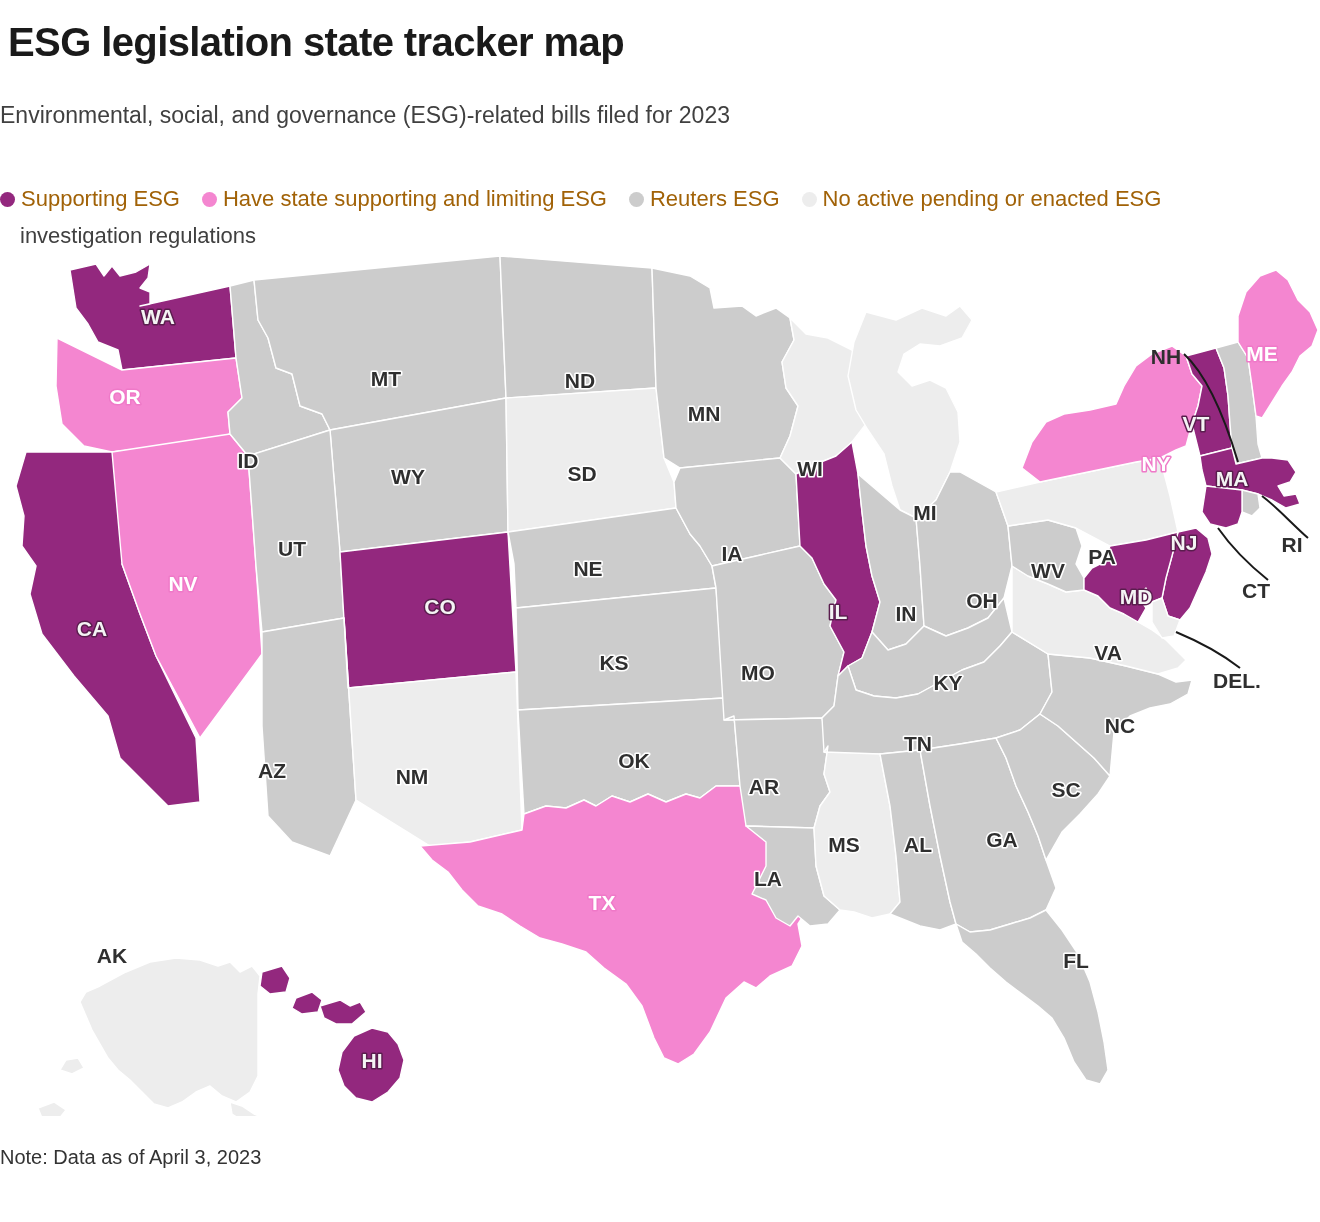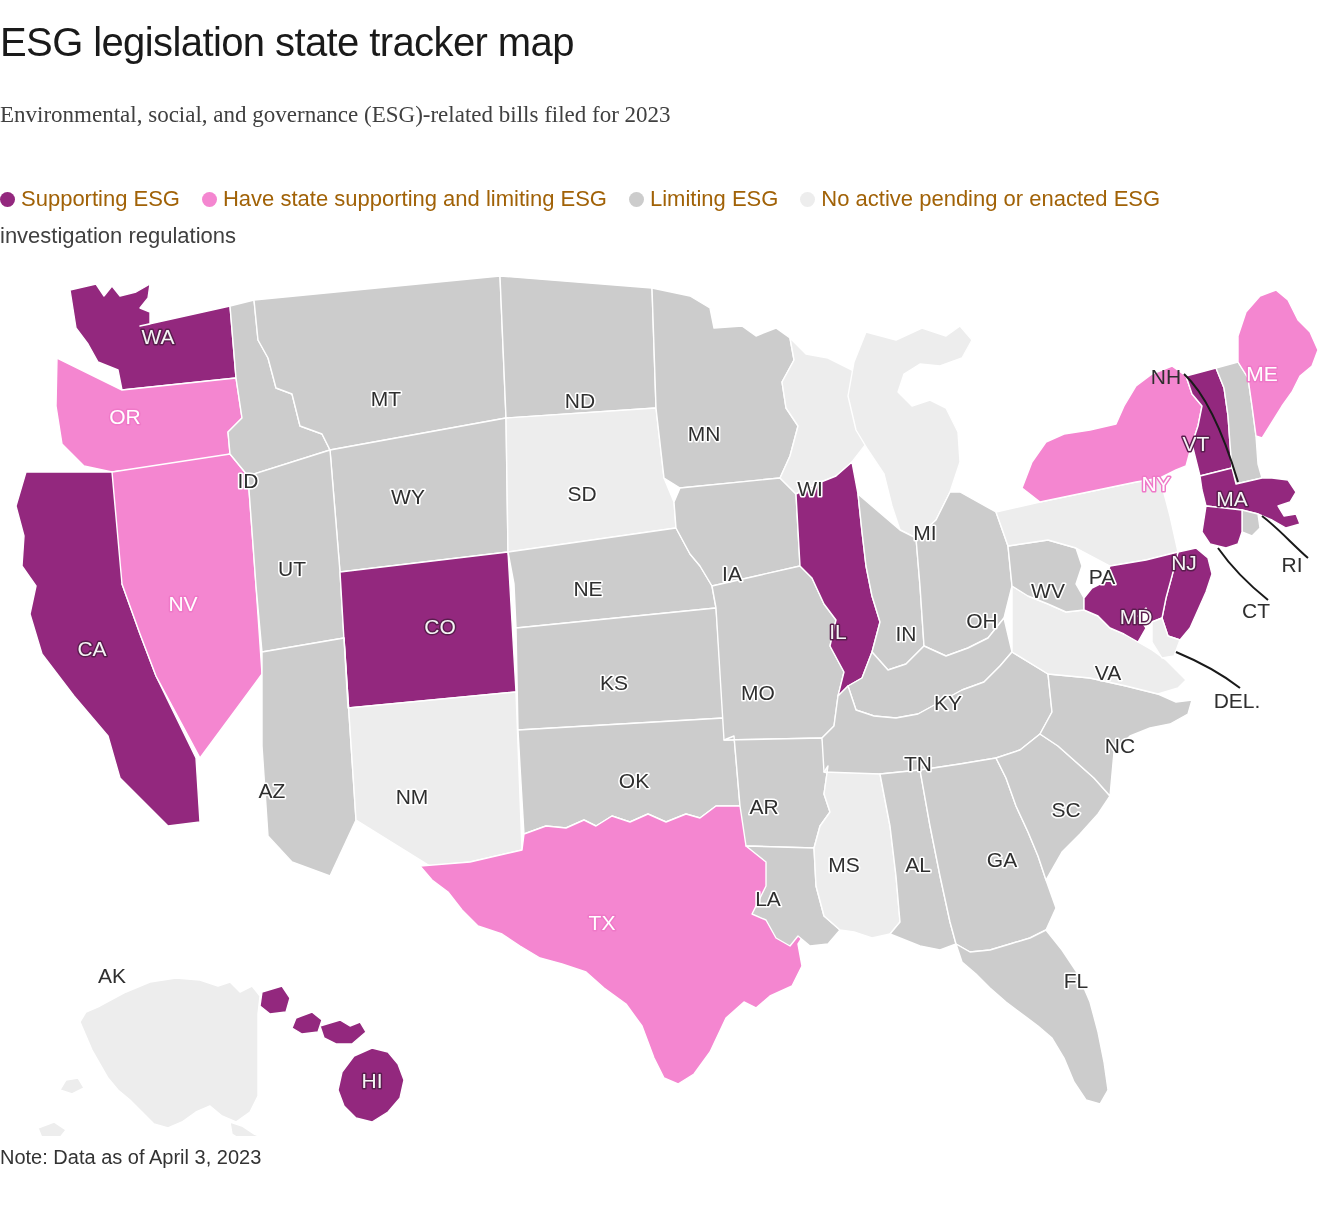--- a/index.html
+++ b/index.html
@@ -15,40 +15,39 @@
     position: relative;
     overflow: hidden;
   }
   #page {
     width: 1320px;
     height: 1222px;
     position: relative;
   }
   .title {
     position: absolute;
-    left: 0px;
+    left: 8px;
     top: 18px;
     font-size: 40px;
-    font-weight: 400;
+    font-weight: 700;
     letter-spacing: -0.6px;
     color: #1a1a1a;
     line-height: 48px;
     white-space: nowrap;
     font-stretch: condensed;
   }
   .subtitle {
     position: absolute;
     left: 0px;
     top: 100px;
     font-size: 23px;
     font-weight: 400;
     color: #404040;
     line-height: 30px;
     white-space: nowrap;
-    font-family: Liberation Serif, serif;
   }
   .legend {
     position: absolute;
     left: 0px;
     top: 182px;
     width: 1320px;
   }
   .legend-row {
     display: block;
     line-height: 34px;
@@ -71,27 +70,29 @@
     display: inline-block;
     font-size: 22px;
     color: #a16207;
     vertical-align: baseline;
   }
   .legend-cont {
     font-size: 22px;
     color: #404040;
     display: block;
     line-height: 36px;
+    padding-left: 20px;
   }
   #map-wrap {
     position: absolute;
     left: 0px;
-    top: 266px;
+    top: 246px;
     width: 1320px;
     height: 870px;
+    font-weight: bold;
   }
   #us-map {
     display: block;
     width: 1320px;
     height: 870px;
   }
   .state-path {
     stroke: #ffffff;
     stroke-width: 1.4;
     stroke-linejoin: round;
@@ -148,21 +149,21 @@
   <div class="title">ESG legislation state tracker map</div>
   <div class="subtitle">Environmental, social, and governance (ESG)-related bills filed for 2023</div>
 
   <div class="legend">
     <div class="legend-row">
       <span class="legend-item">
         <span class="legend-dot" style="background:#93287E"></span><span class="legend-label">Supporting ESG</span>
       </span><span class="legend-item">
         <span class="legend-dot" style="background:#F486D0"></span><span class="legend-label">Have state supporting and limiting ESG</span>
       </span><span class="legend-item">
-        <span class="legend-dot" style="background:#CCCCCC"></span><span class="legend-label">Limiting ESG</span>
+        <span class="legend-dot" style="background:#CCCCCC"></span><span class="legend-label">Reuters ESG</span>
       </span><span class="legend-item">
         <span class="legend-dot" style="background:#EDEDED"></span><span class="legend-label">No active pending or enacted ESG</span>
       </span>
     </div>
     <div class="legend-cont">investigation regulations</div>
   </div>
 
   <div id="map-wrap">
     <svg id="us-map" viewBox="0 0 1320 870" xmlns="http://www.w3.org/2000/svg">
 

